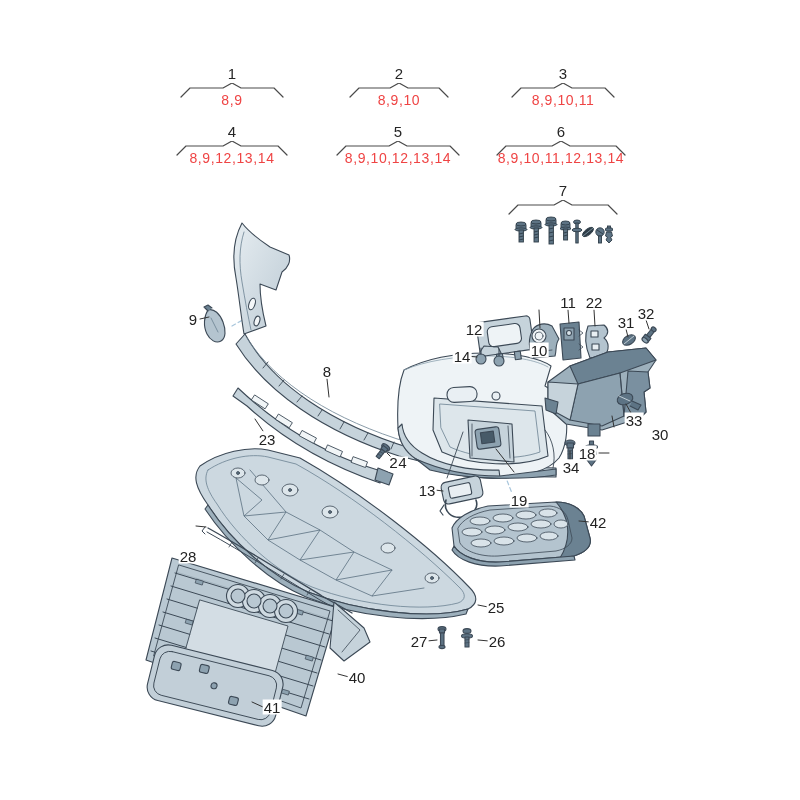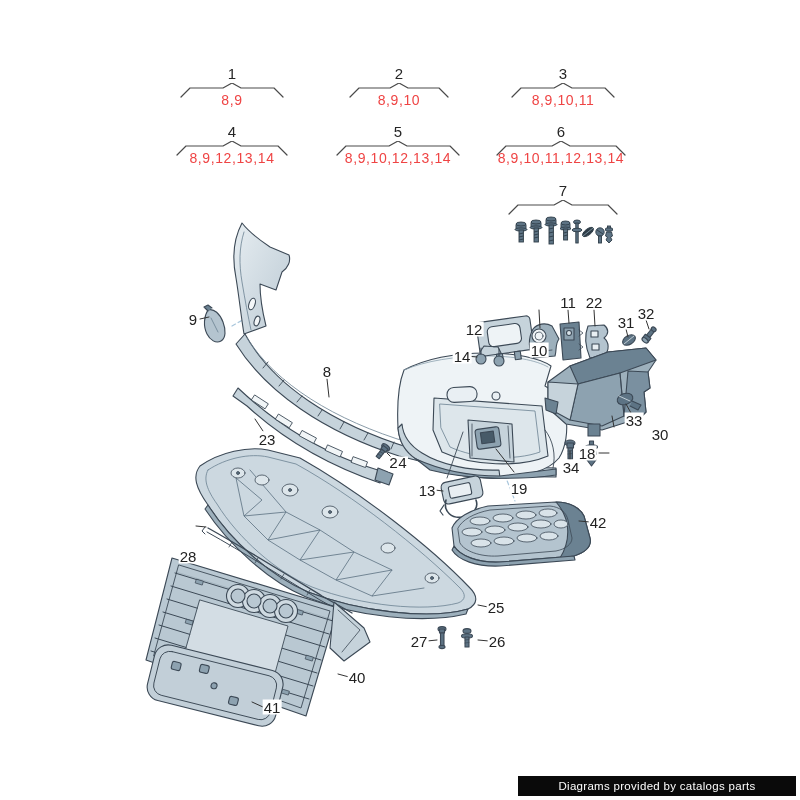--- a/index.html
+++ b/index.html
@@ -483,24 +483,23 @@
       <div class="callout" style="left: 594px; top: 302px;">22</div>
       <div class="callout" style="left: 626px; top: 322px;">31</div>
       <div class="callout" style="left: 646px; top: 313px;">32</div>
       <div class="callout" style="left: 634px; top: 420px;">33</div>
       <div class="callout" style="left: 615px; top: 434px; margin-left: 45px;">30</div>
       <div class="callout" style="left: 571px; top: 467px;">34</div>
       <div class="callout" style="left: 587px; top: 453px;">18</div>
       <div class="callout" style="left: 267px; top: 439px;">23</div>
       <div class="callout" style="left: 398px; top: 464px; font-family: Liberation Mono, monospace;">24</div>
       <div class="callout" style="left: 427px; top: 490px;">13</div>
-      <div class="callout" style="left: 519px; top: 488px; text-align: right;">19</div>
+      <div class="callout" style="left: 519px; top: 500px; text-align: right;">19</div>
       <div class="callout" style="left: 598px; top: 522px;">42</div>
       <div class="callout" style="left: 188px; top: 517px; margin-top: 39px;">28</div>
       <div class="callout" style="left: 496px; top: 607px;">25</div>
       <div class="callout" style="left: 419px; top: 641px;">27</div>
       <div class="callout" style="left: 497px; top: 641px;">26</div>
       <div class="callout" style="left: 357px; top: 677px;">40</div>
       <div class="callout" style="left: 272px; top: 707px; text-align: right;">41</div>
     </div>
 
-  <div class="footer">Diagrams provided by catalogs parts</div>
 </div>
 
 </body></html>

